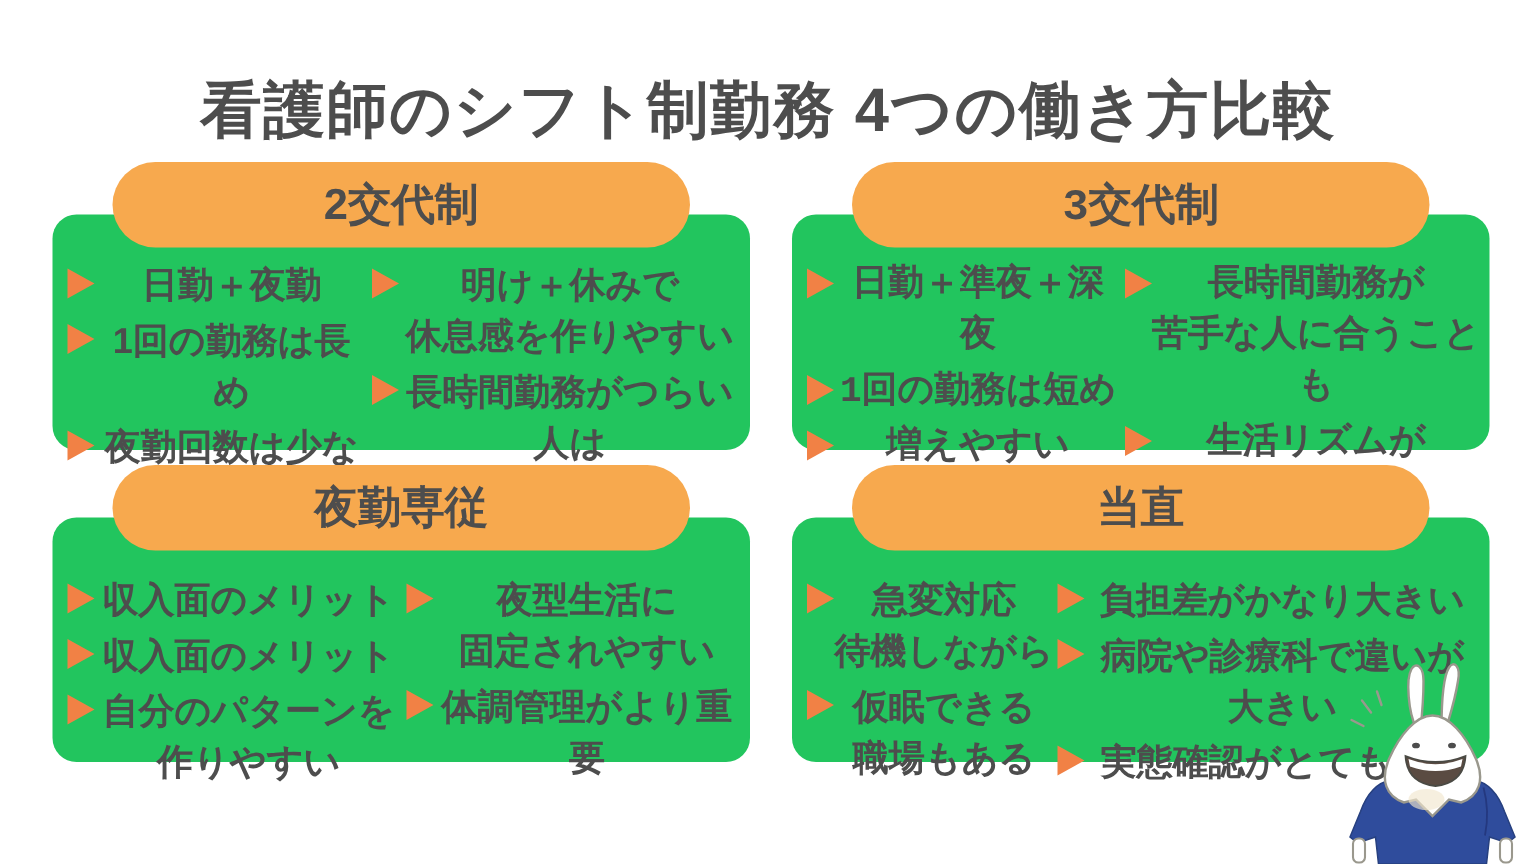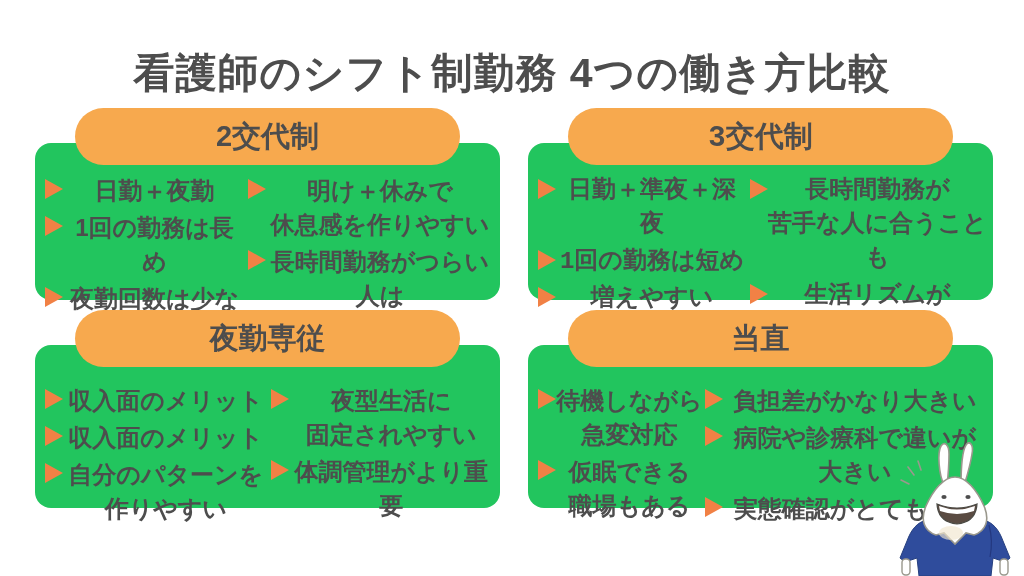--- a/index.html
+++ b/index.html
@@ -181,22 +181,22 @@
           </div>
         </div>
       </section>
       <section class="card card3 rowB">
         <div class="hdr">当直</div>
         <div class="body">
           <div class="col col0">
             <div class="item">
               <span class="tri"></span>
               <div class="txt">
+                <div>急変対応</div>
                 <div>待機しながら</div>
-                <div>急変対応</div>
               </div>
             </div>
             <div class="item">
               <span class="tri"></span>
               <div class="txt">
                 <div>仮眠できる</div>
                 <div>職場もある</div>
               </div>
             </div>
           </div>

